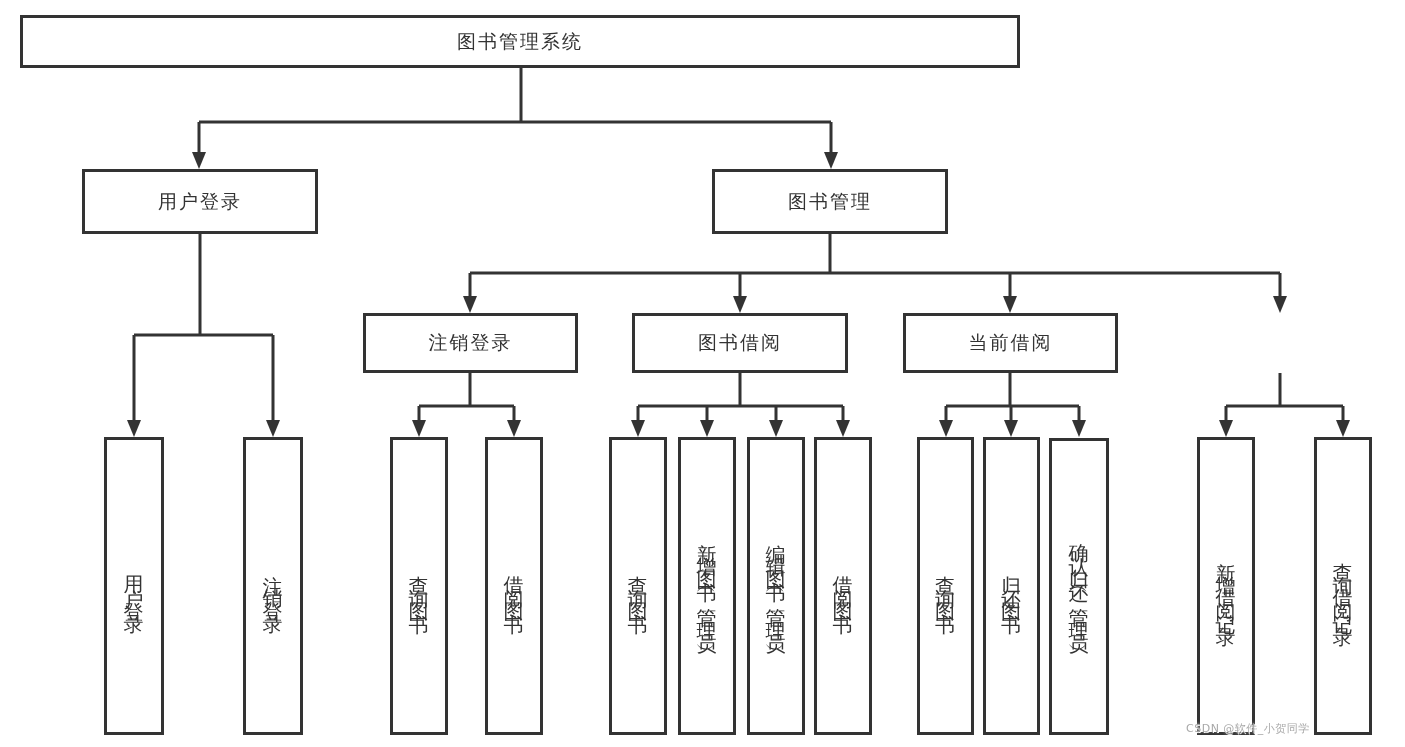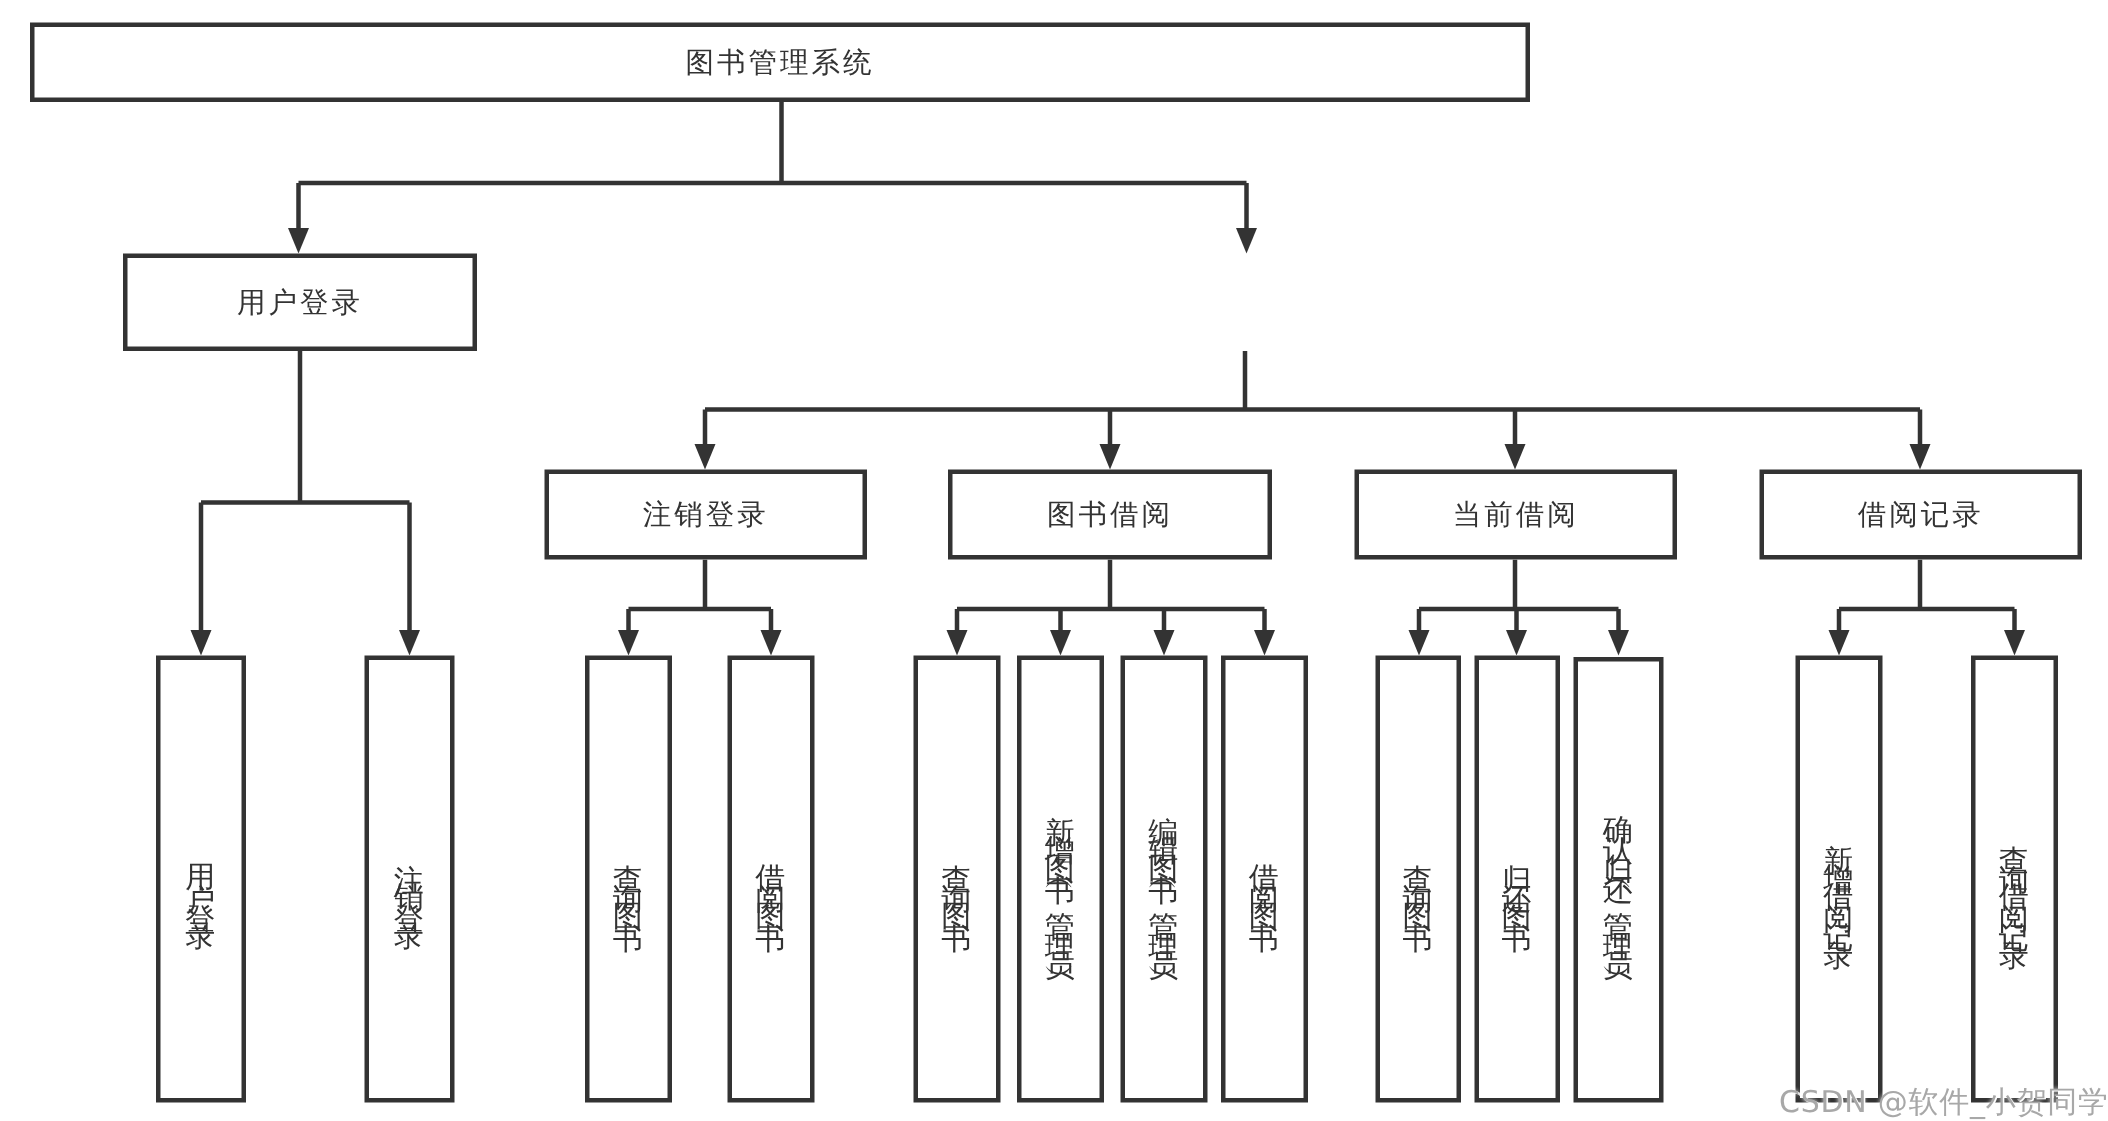--- a/index.html
+++ b/index.html
@@ -43,21 +43,21 @@
     font-size: 20px;
     writing-mode: vertical-lr;
     text-orientation: mixed;
     letter-spacing: 13px;
     line-height: 1;
     text-align: center;
   }
   .watermark {
     position: absolute;
     z-index: 3;
-    font-size: 20px;
+    font-size: 11px;
     color: #a8a8a8;
     letter-spacing: 0.5px;
     white-space: nowrap;
     text-shadow: 1px 1px 0 #ffffff, 0 0 3px #ffffff;
     pointer-events: none;
   }
 </style>
 </head>
 <body>
 
@@ -99,25 +99,25 @@
       <polygon points="1004,420 1018,420 1011,437"></polygon>
       <polygon points="1072,420 1086,420 1079,437"></polygon>
       <polygon points="1219,420 1233,420 1226,437"></polygon>
       <polygon points="1336,420 1350,420 1343,437"></polygon>
     </g>
   </svg>
 
   <div class="node node-h" style="left:20px; top:15px; width:1000px; height:53px;">图书管理系统</div>
 
   <div class="node node-h" style="left:82px; top:169px; width:236px; height:65px;">用户登录</div>
+  <div class="node node-h" style="left:712px; top:169px; width:236px; height:65px;">图书管理</div>
 
   <div class="node node-h" style="left:363px; top:313px; width:215px; height:60px;">注销登录</div>
   <div class="node node-h" style="left:632px; top:313px; width:216px; height:60px;">图书借阅</div>
   <div class="node node-h" style="left:903px; top:313px; width:215px; height:60px;text-align:center;">当前借阅</div>
-  <div class="node node-h" style="left:1173px; top:313px; width:215px; height:60px;">借阅记录</div>
 
   <div class="node node-v" style="left:104px; top:437px; width:60px; height:298px;">用户登录</div>
   <div class="node node-v" style="left:243px; top:437px; width:60px; height:298px;">注销登录</div>
 
   <div class="node node-v" style="left:390px; top:437px; width:58px; height:298px;">查询图书</div>
   <div class="node node-v" style="left:485px; top:437px; width:58px; height:298px;">借阅图书</div>
 
   <div class="node node-v" style="left:609px; top:437px; width:58px; height:298px;">查询图书</div>
   <div class="node node-v" style="left:678px; top:437px; width:58px; height:298px;">新增图书（管理员）</div>
   <div class="node node-v" style="left:747px; top:437px; width:58px; height:298px;">编辑图书（管理员）</div>

